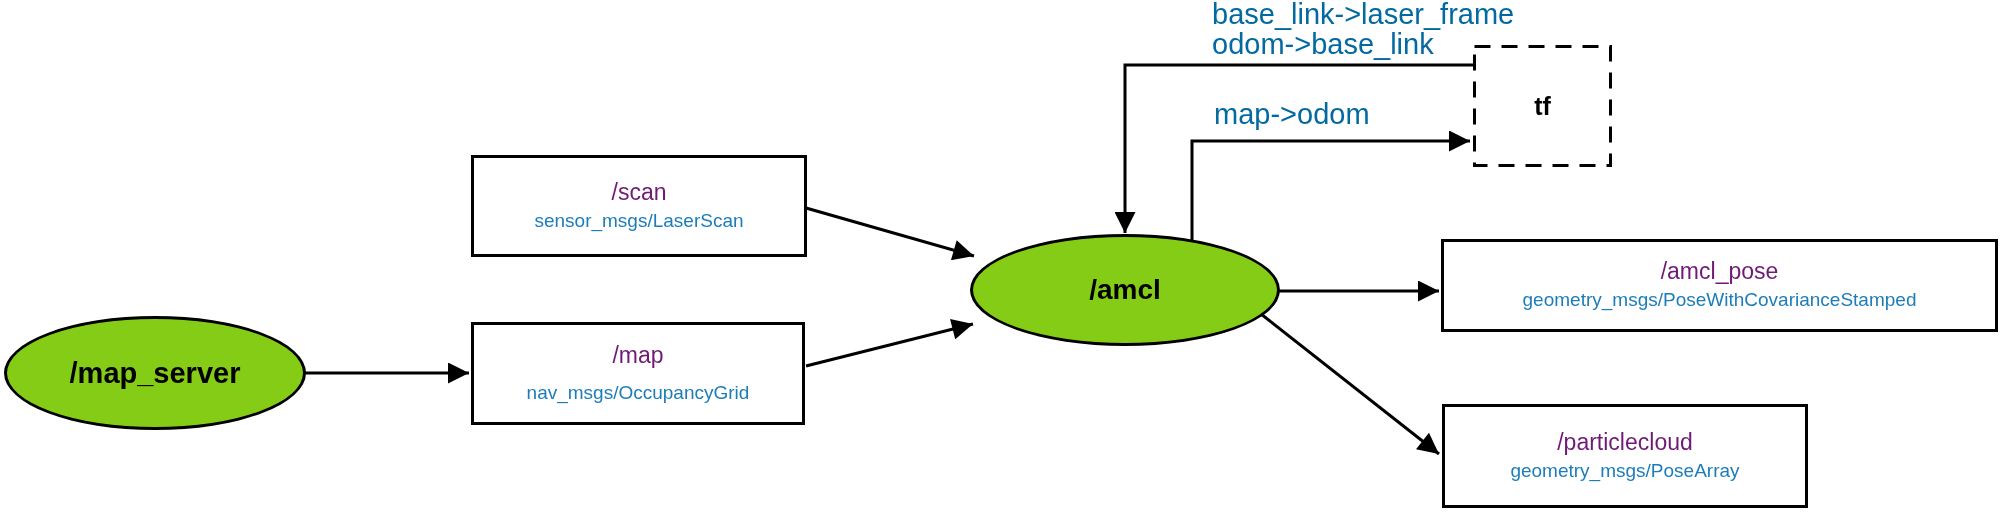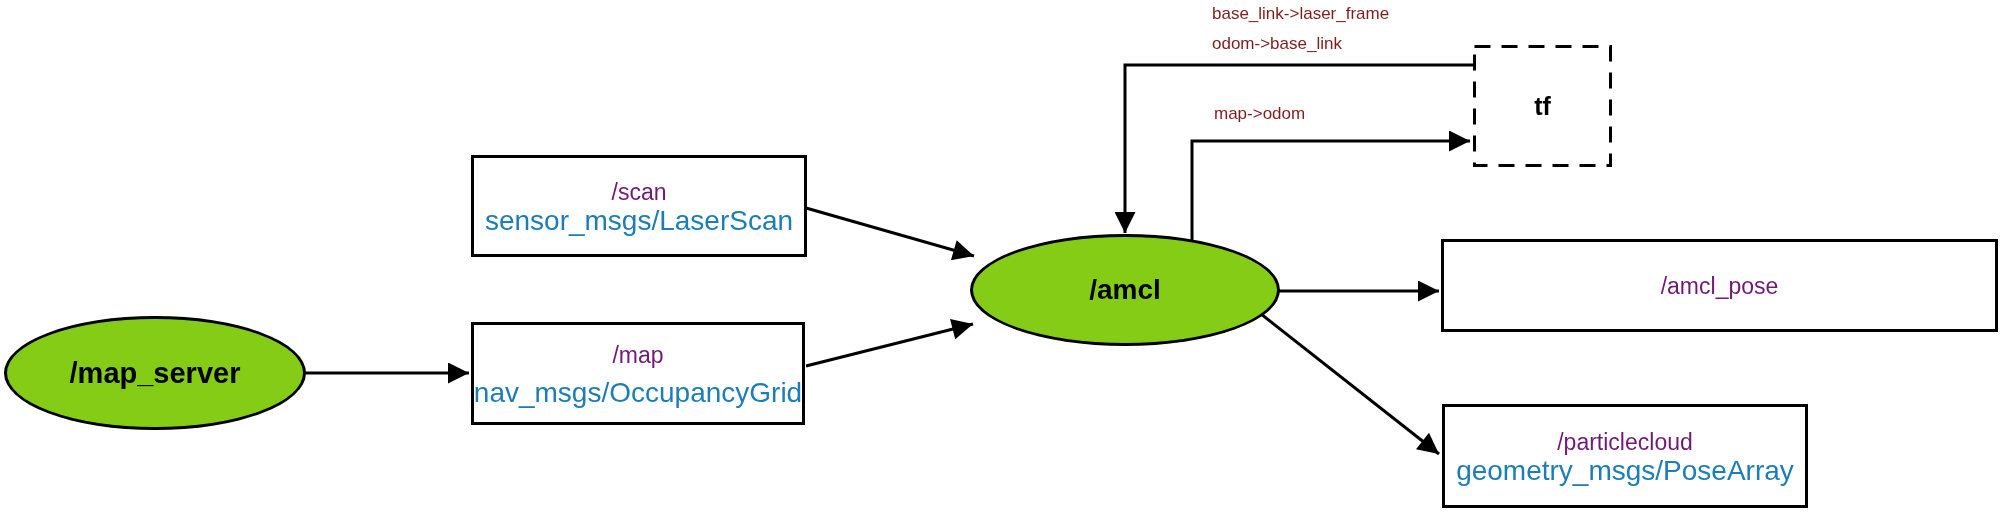--- a/index.html
+++ b/index.html
@@ -54,29 +54,29 @@
     font-size: 25px;
     line-height: 1;
   }
   .box-title {
     font-weight: normal;
     font-size: 23px;
     line-height: 28px;
     color: #701a75;
   }
   .box-type {
-    font-size: 28px;
+    font-size: 19px;
     line-height: 29px;
     color: #1d7db9;
   }
   .edge-label {
     position: absolute;
-    font-size: 17px;
+    font-size: 29px;
     line-height: 28px;
-    color: #7f1d1d;
+    color: #0369a1;
     white-space: nowrap;
   }
 </style>
 </head>
 <body>
 
 <div class="canvas">
 
   <svg class="edges" viewBox="0 0 2000 516" xmlns="http://www.w3.org/2000/svg">
     <defs>
@@ -119,20 +119,21 @@
   <div class="node ellipse" style="left:970px; top:234px; width:310px; height:112px;">
     <span class="ellipse-label">/amcl</span>
   </div>
 
   <div class="node dashed-label" style="left:1473px; top:45px; width:139px; height:122px;">
     <span class="tf-label">tf</span>
   </div>
 
   <div class="node box" style="left:1441px; top:239px; width:557px; height:93px;">
     <div class="box-title">/amcl_pose</div>
+    <div class="box-type">geometry_msgs/PoseWithCovarianceStamped</div>
   </div>
 
   <div class="node box" style="left:1442px; top:404px; width:366px; height:104px;">
     <div class="box-title">/particlecloud</div>
     <div class="box-type">geometry_msgs/PoseArray</div>
   </div>
 
   <div class="edge-label" style="left:1212px; top:0px;">base_link-&gt;laser_frame</div>
   <div class="edge-label" style="left:1212px; top:30px;">odom-&gt;base_link</div>
   <div class="edge-label" style="left:1214px; top:100px;">map-&gt;odom</div>

